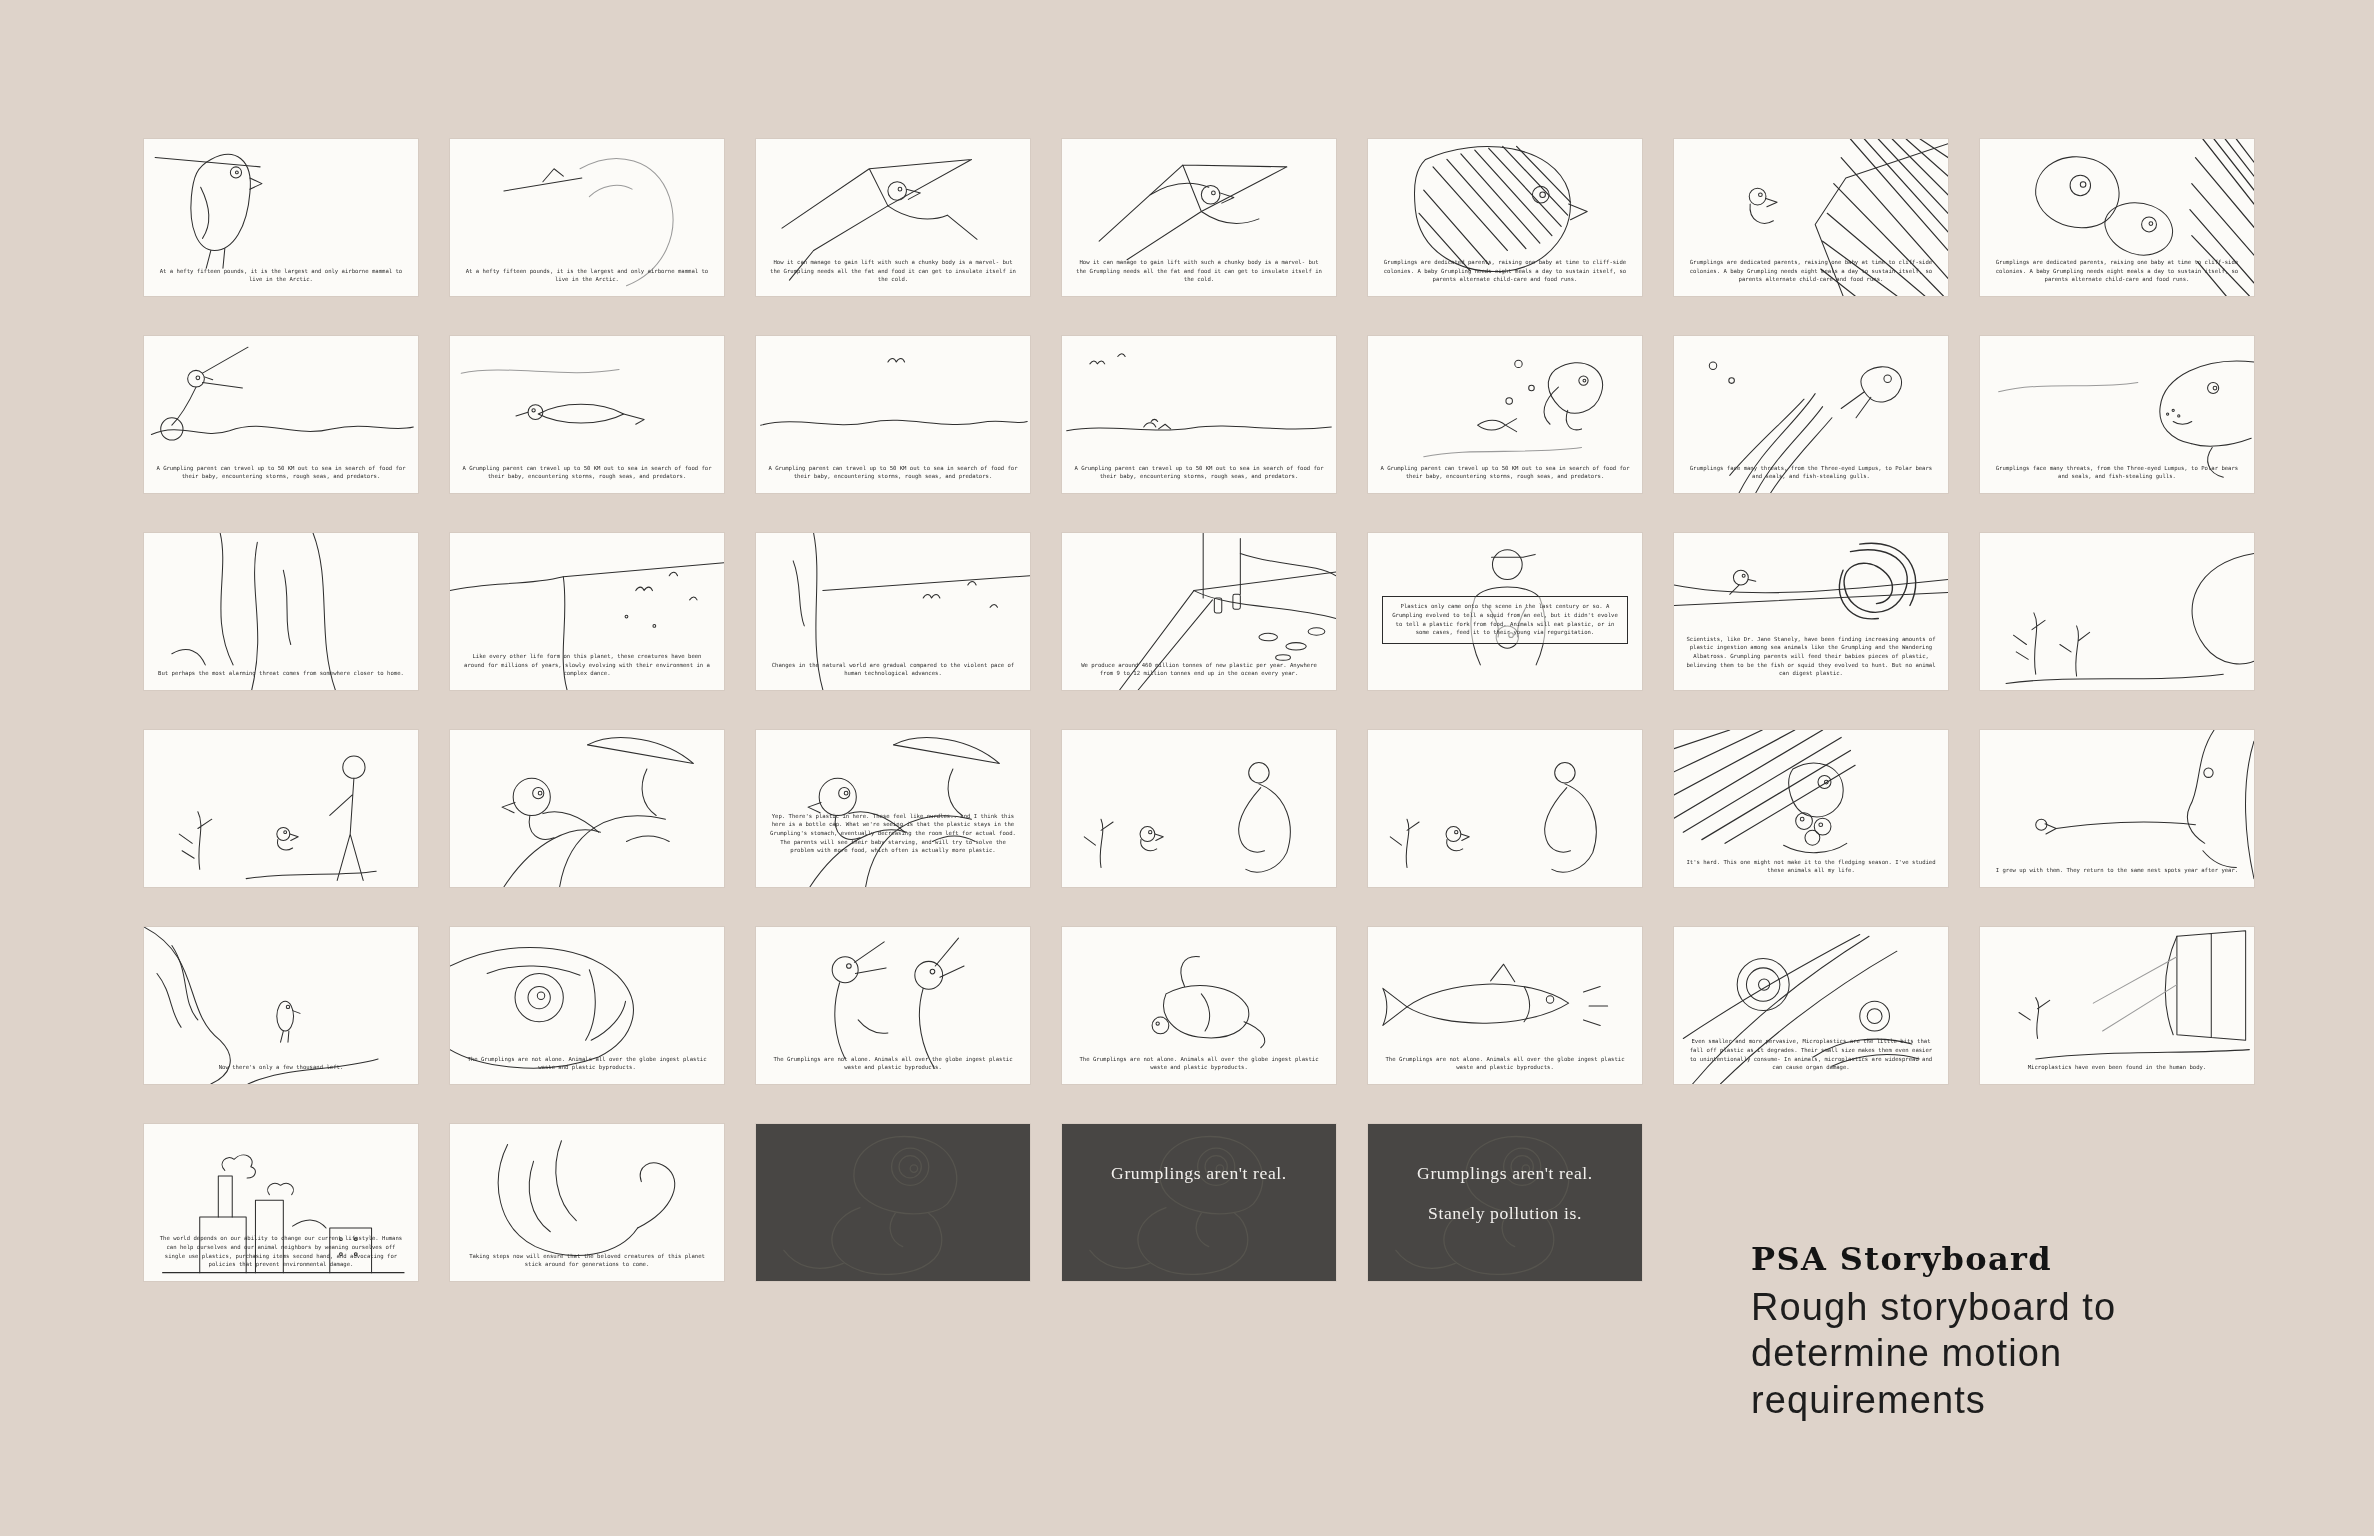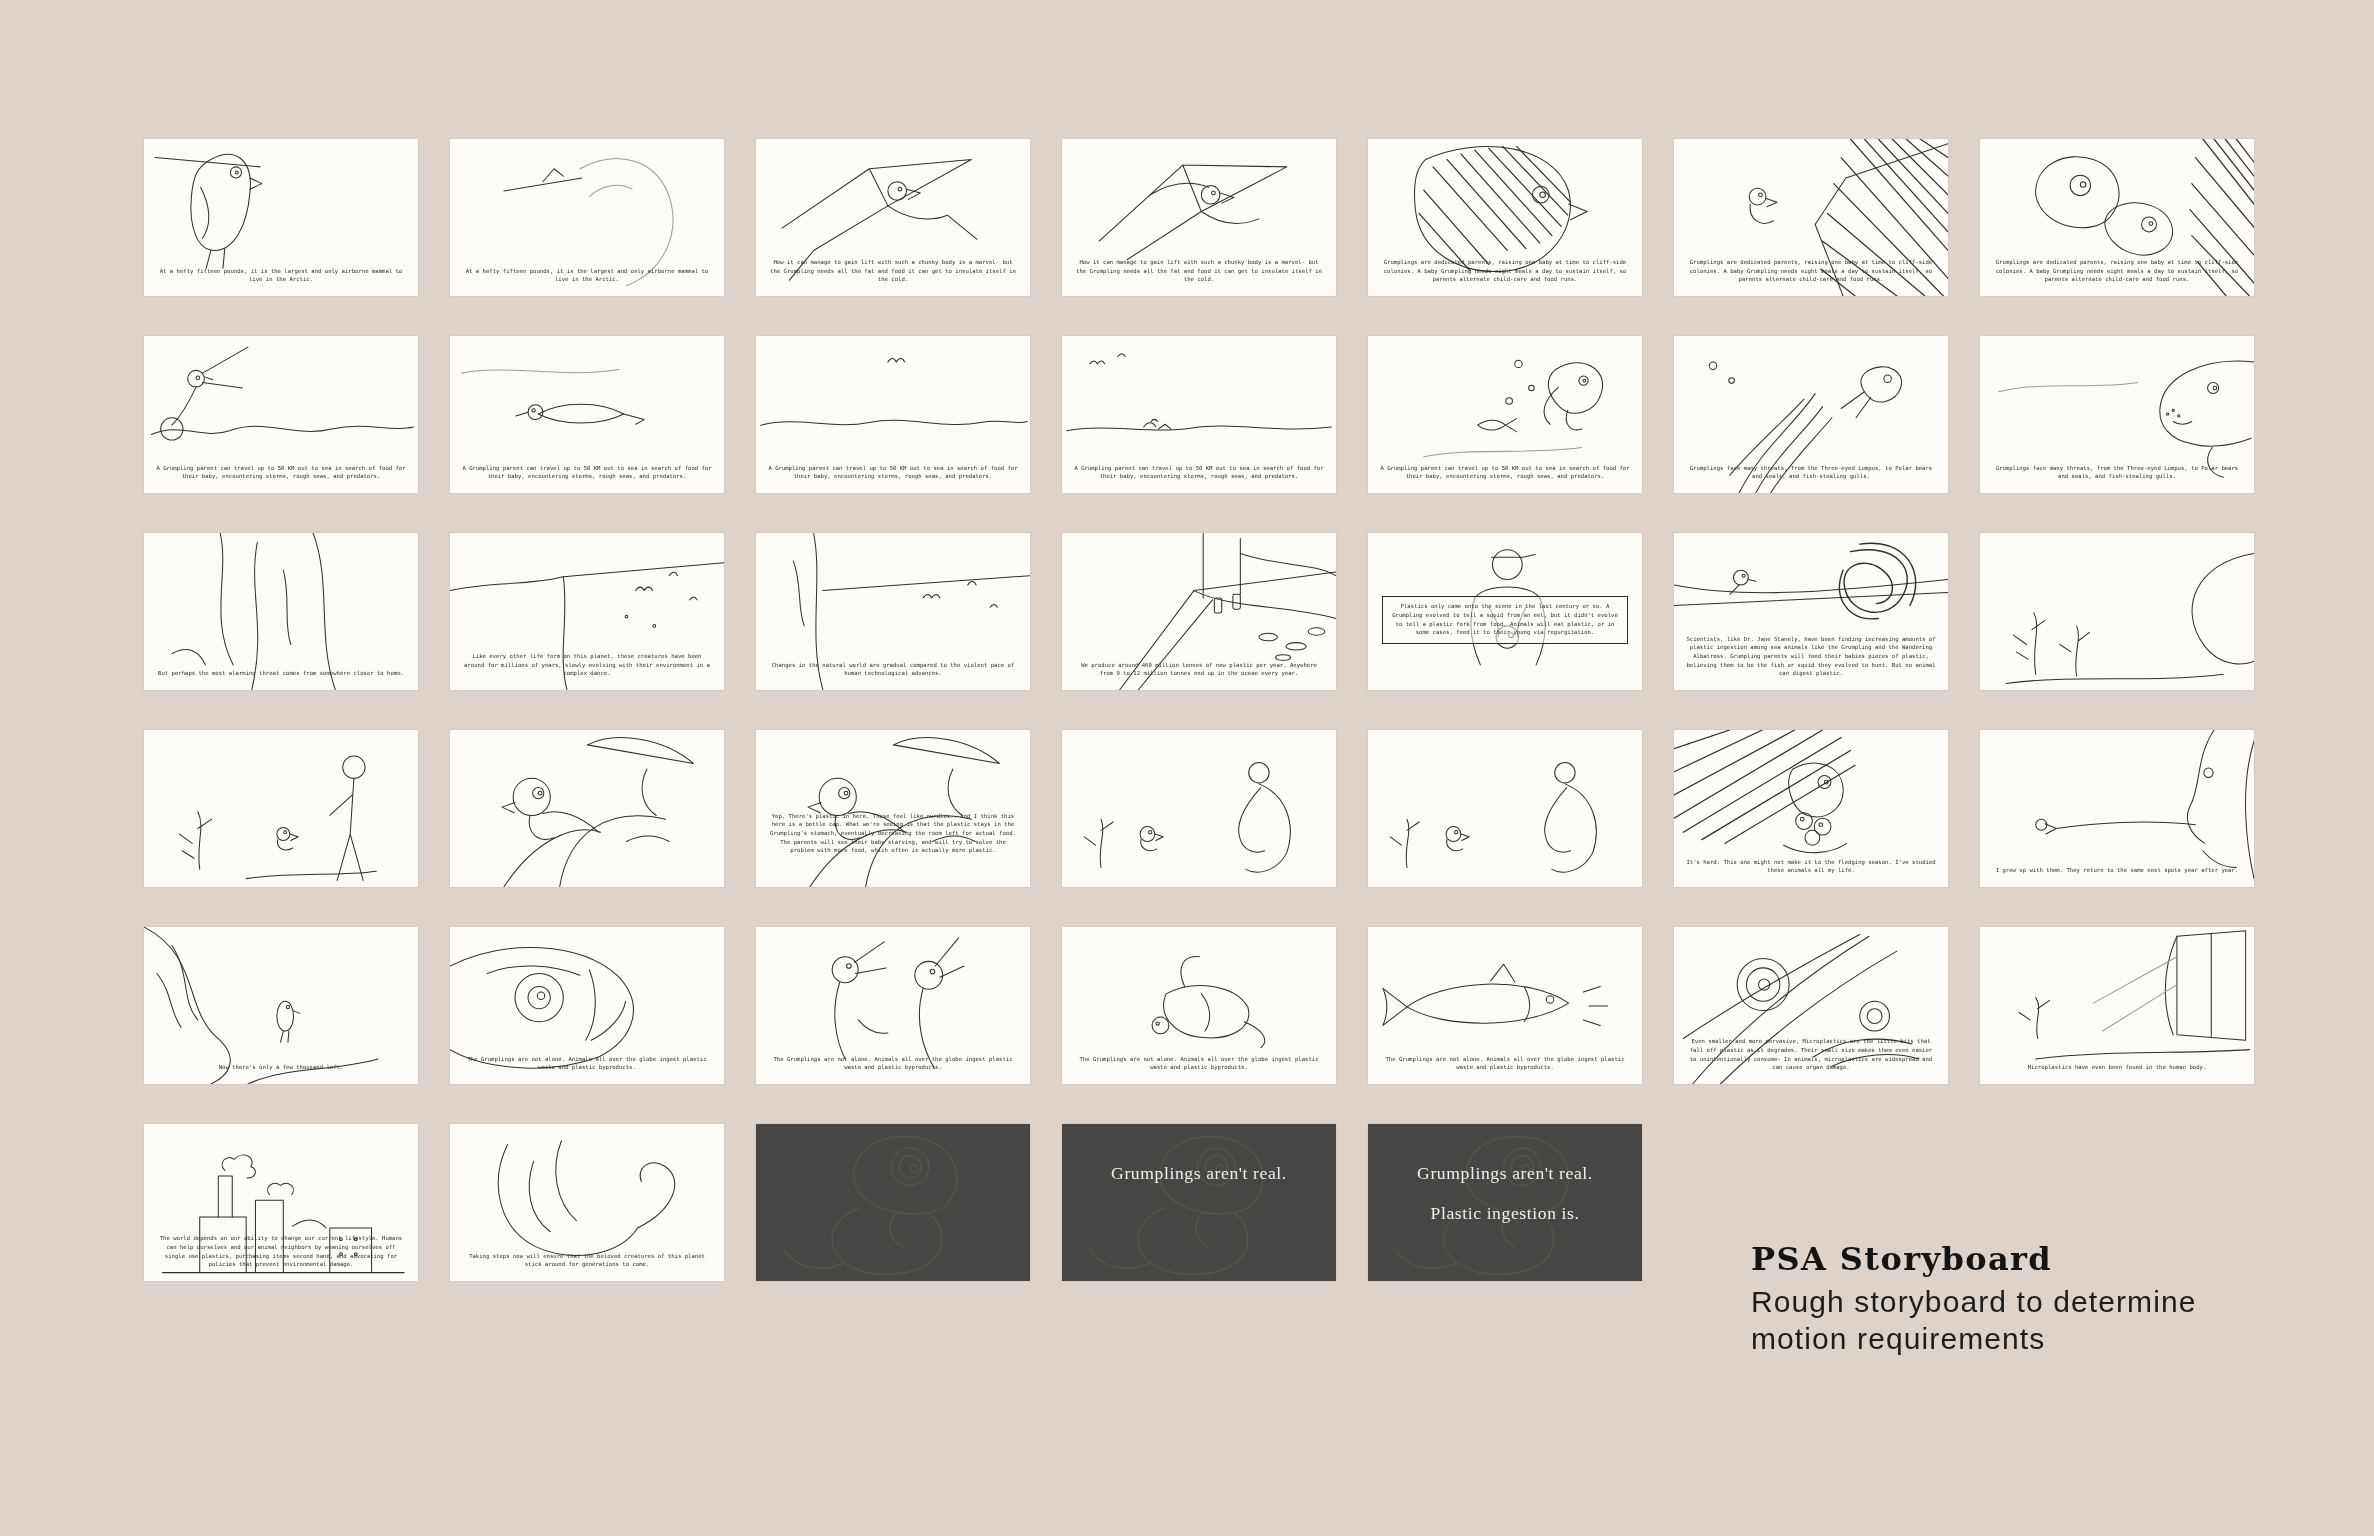--- a/index.html
+++ b/index.html
@@ -39,21 +39,21 @@
   }
   .dark-text.l1{top:39px;}
   .dark-text.l2{top:79px;}
   .title-block{position:absolute;left:1751px;top:1243px;width:482px;color:#141414;}
   .title-block h1{
     margin:0;font-family:"DejaVu Serif",serif;font-weight:bold;
     font-size:32px;letter-spacing:1.4px;line-height:1.05;
   }
   .title-block p{
     margin:7.4px 0 0 0;font-family:"Liberation Sans",sans-serif;
-    font-size:30px;line-height:1.22;letter-spacing:1.1px;color:#1d1d1d;
+    font-size:38px;line-height:1.22;letter-spacing:1.1px;color:#1d1d1d;
   }
 </style>
 </head>
 <body>
 
 <svg width="0" height="0" style="position:absolute">
   <defs>
     <symbol id="sk-perched" viewBox="0 0 295 169">
       <path d="M12,20 L125,30"></path>
       <path d="M72,22 C98,8 118,22 114,58 C111,95 96,120 76,120 C58,120 48,96 51,62 C53,40 57,30 72,22"></path>
@@ -597,21 +597,21 @@
       <svg class="art ghost" viewBox="0 0 295 169" width="274" height="157">
         <use href="#sk-grump"></use>
       </svg>
       <div class="dark-text l1">Grumplings aren't real.</div>
     </div>
   <div class="panel dark">
       <svg class="art ghost" viewBox="0 0 295 169" width="274" height="157">
         <use href="#sk-grump"></use>
       </svg>
       <div class="dark-text l1">Grumplings aren't real.</div>
-      <div class="dark-text l2">Plastic ingestion is.</div>
+      <div class="dark-text l2">Stanely pollution is.</div>
     </div>
 
 </div>
 
 <div class="title-block">
   <h1>PSA Storyboard</h1>
   <p>Rough storyboard to determine motion requirements</p>
 </div>
 
 

